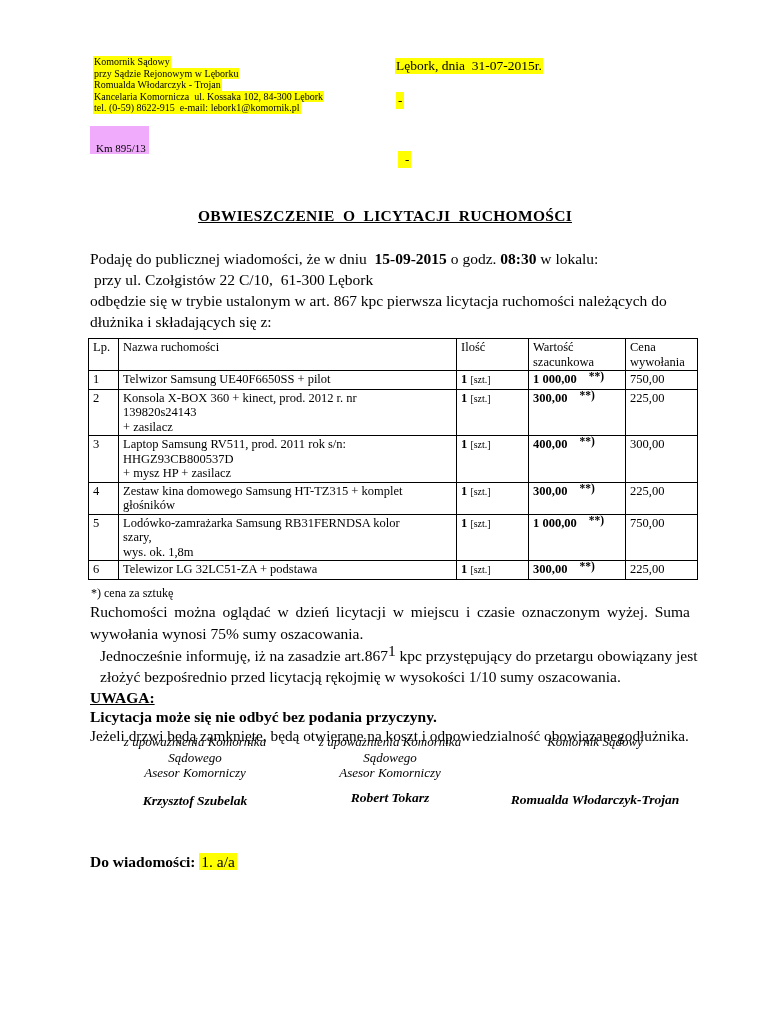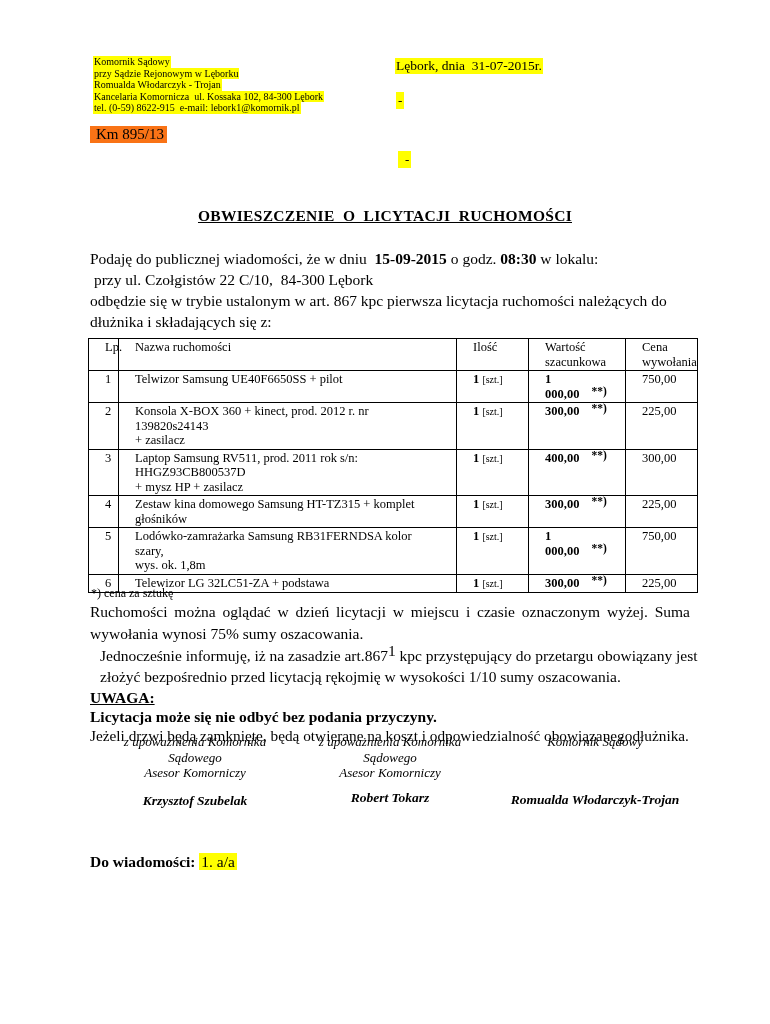--- a/index.html
+++ b/index.html
@@ -7,21 +7,21 @@
     position:relative; width:770px; height:1024px; margin:0 auto;
     background:#ffffff; color:#000;
     font-family:"Liberation Serif", serif;
     overflow:hidden;
   }
   .hl { background:#ffff00; }
 
   
   .letterhead { position:absolute; left:93px; top:56px; font-size:10px; line-height:11.5px; }
   .letterhead .lh-line { display:table; white-space:pre; background:#ffff00; padding:0 1px; }
-  .case-number { position:absolute; left:90px; top:126px; font-size:15px; background:#f97316; padding:0 3px 0 6px; white-space:pre; }
+  .case-number { position:absolute; left:90px; top:126px; font-size:11px; background:#f0abfc; padding:16px 3px 0 6px; white-space:pre; }
 
   .date-line { position:absolute; left:395px; top:58px; font-size:13.5px; background:#ffff00; white-space:pre; padding:0 1px; }
   .dash-redact { position:absolute; background:#ffff00; font-size:13px; line-height:17px; }
   .dash-1 { left:396px; top:92px; padding:0 2px; }
   .dash-2 { left:398px; top:151px; padding:0 2px 0 7px; }
 
   .doc-title {
     position:absolute; left:0; right:0; top:207px; text-align:center;
     font-size:15.5px; font-weight:bold; text-decoration:underline; white-space:pre;
     letter-spacing:0.3px;
@@ -32,21 +32,21 @@
   .b { font-weight:bold; }
 
   
   table.goods {
     position:absolute; left:88px; top:338px; width:609px;
     border-collapse:collapse; font-size:12.5px; line-height:14.5px;
     table-layout:fixed;
   }
   table.goods td, table.goods th {
     border:1px solid #000; vertical-align:top; text-align:left;
-    padding:1px 16px; font-weight:normal;
+    padding:1px 4px; font-weight:normal;
   }
   td.c-name { white-space:pre-line; font-weight:bold; }
   td.c-lp { }
   .qty-n { font-weight:bold; }
   .qty-u { font-size:10px; }
   .val-n { font-weight:bold; }
   .val-note { font-weight:bold; margin-left:12px; position:relative; top:-3px; font-size:11.5px; }
   td.c-price { font-weight:bold; }
 
   .footnote { position:absolute; left:91px; top:586px; font-size:12px;text-align:right; }
@@ -87,21 +87,21 @@
   <div class="case-number">Km 895/13</div>
 
   <div class="date-line">Lębork, dnia  31-07-2015r.</div>
   <div class="dash-redact dash-1">-</div>
   <div class="dash-redact dash-2">-</div>
 
   <div class="doc-title">OBWIESZCZENIE  O  LICYTACJI  RUCHOMOŚCI</div>
 
   <div class="intro">
     <p><span>Podaję do publicznej wiadomości, że w dniu  </span><span class="b">15-09-2015</span><span> o godz. </span><span class="b">08:30</span><span> w lokalu:</span></p>
-    <p> przy ul. Czołgistów 22 C/10,  84-300 Lębork</p>
+    <p> przy ul. Czołgistów 22 C/10,  61-300 Lębork</p>
     <p>odbędzie się w trybie ustalonym w art. 867 kpc pierwsza licytacja ruchomości należących do dłużnika i składających się z:</p>
   </div>
 
   <table class="goods">
     <colgroup>
       <col style="width:30px">
         <col style="width:338px">
         <col style="width:72px">
         <col style="width:97px">
         <col style="width:72px">

